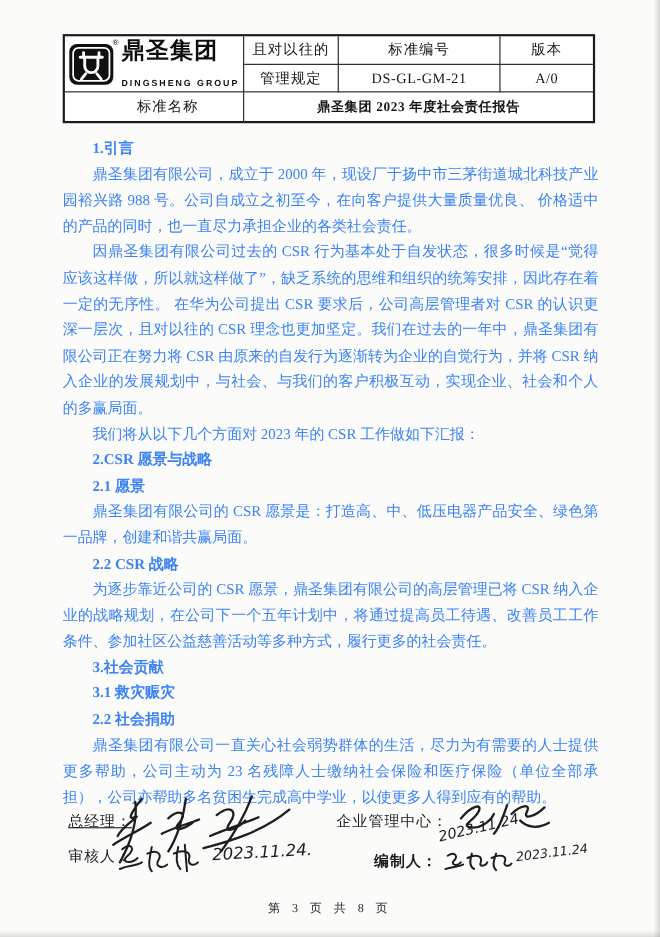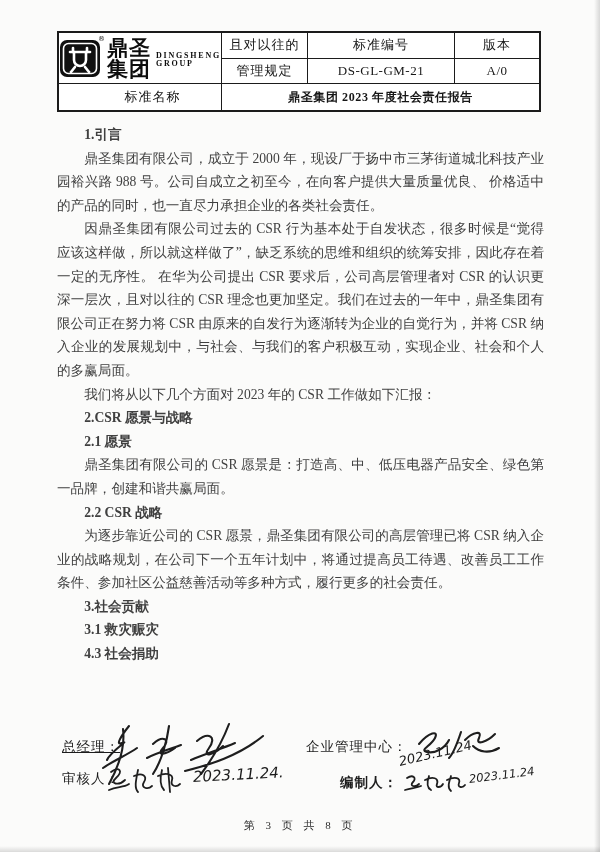--- a/index.html
+++ b/index.html
@@ -36,31 +36,31 @@
   .cell-cat-v{grid-area:2/2/3/3;font-family:Liberation Serif, serif;}
   .cell-num-v{grid-area:2/3/3/4;letter-spacing:0.5px;}
   .cell-ver-v{grid-area:2/4/3/5;letter-spacing:0.5px;}
   .cell-name-l{grid-area:3/1/4/2;padding-left:25px;}
   .cell-name-v{grid-area:3/2/4/5;font-weight:bold;font-size:12px;letter-spacing:0.6px;}
 
   .logo-wrap{display:flex;align-items:center;gap:6px;position:relative;}
   .logo-icon{position:relative;width:42px;height:39px;flex:0 0 auto;}
   .logo-reg{position:absolute;top:-4px;right:-5px;font-size:7px;color:#111;
     font-family:"DejaVu Sans",sans-serif;}
-  .logo-text{display:flex;flex-direction:row;align-items:flex-start;line-height:1;}
+  .logo-text{display:flex;flex-direction:column;align-items:flex-start;line-height:1;}
   .logo-cn{font-family:"Liberation Sans","DejaVu Sans",sans-serif;font-weight:900;
     font-size:21px;letter-spacing:1px;color:#0d0d0d;}
-  .logo-en{font-family:Liberation Serif, serif;font-weight:bold;
+  .logo-en{font-family:Liberation Sans, sans-serif;font-weight:bold;
     font-size:8px;letter-spacing:1.8px;color:#0d0d0d;margin-top:15px;}
 
   
   .doc-body{
     position:absolute;left:57px;top:123px;width:487px;
     font-size:13.6px;line-height:23.6px;text-align:justify;
-    color:#404040;
+    color:#3b82f6;
   }
   .doc-body p{margin:0;text-indent:2em;}
   .doc-body p.heading{font-weight:bold;}
 
   
   .sig-area{position:absolute;left:57px;top:722px;width:487px;height:92px;font-size:13.5px;}
   .sig-label{position:absolute;white-space:nowrap;color:#1c1c1c;letter-spacing:1px;}
   .sig-svg{position:absolute;}
   .sig-svg path{fill:none;stroke:#1e1e1e;stroke-width:2.1;stroke-linecap:round;stroke-linejoin:round;}
   .sig-svg.thin path{stroke-width:1.8;}
@@ -115,21 +115,22 @@
       <p class="para">鼎圣集团有限公司，成立于 2000 年，现设厂于扬中市三茅街道城北科技产业园裕兴路 988 号。公司自成立之初至今，在向客户提供大量质量优良、 价格适中的产品的同时，也一直尽力承担企业的各类社会责任。</p>
       <p class="para">因鼎圣集团有限公司过去的 CSR 行为基本处于自发状态，很多时候是“觉得应该这样做，所以就这样做了”，缺乏系统的思维和组织的统筹安排，因此存在着一定的无序性。 在华为公司提出 CSR 要求后，公司高层管理者对 CSR 的认识更深一层次，且对以往的 CSR 理念也更加坚定。我们在过去的一年中，鼎圣集团有限公司正在努力将 CSR 由原来的自发行为逐渐转为企业的自觉行为，并将 CSR 纳入企业的发展规划中，与社会、与我们的客户积极互动，实现企业、社会和个人的多赢局面。</p>
       <p class="para">我们将从以下几个方面对 2023 年的 CSR 工作做如下汇报：</p>
       <p class="heading">2.CSR 愿景与战略</p>
       <p class="heading">2.1 愿景</p>
       <p class="para">鼎圣集团有限公司的 CSR 愿景是：打造高、中、低压电器产品安全、绿色第一品牌，创建和谐共赢局面。</p>
       <p class="heading">2.2 CSR 战略</p>
       <p class="para">为逐步靠近公司的 CSR 愿景，鼎圣集团有限公司的高层管理已将 CSR 纳入企业的战略规划，在公司下一个五年计划中，将通过提高员工待遇、改善员工工作条件、参加社区公益慈善活动等多种方式，履行更多的社会责任。</p>
       <p class="heading">3.社会贡献</p>
       <p class="heading">3.1 救灾赈灾</p>
-      <p class="heading">4.3 社会捐助</p>
+      <p class="heading">2.2 社会捐助</p>
+      <p class="para">鼎圣集团有限公司一直关心社会弱势群体的生活，尽力为有需要的人士提供更多帮助，公司主动为 23 名残障人士缴纳社会保险和医疗保险（单位全部承担），公司亦帮助多名贫困生完成高中学业，以使更多人得到应有的帮助。</p>
     </div>
 
   <div class="sig-area">
 
     <span class="sig-label" style="left:5px;top:16px;text-decoration:underline;">总经理：</span>
     <svg class="sig-svg" style="left:38px;top:-4px;" width="176" height="70" viewBox="0 0 176 70">
       <path d="M34,8 C26,18 20,28 27,25 C36,21 16,33 12,42 M8,50 C18,43 32,37 42,30 M28,11 C30,27 25,46 14,66"></path>
       <path d="M58,26 C68,17 76,21 68,30 C60,39 72,36 80,30 M52,40 C64,34 76,31 86,27 M74,8 C72,24 66,44 58,56"></path>
       <path d="M102,23 C114,13 122,19 114,30 C106,41 120,36 128,28 M96,42 C110,36 126,31 140,25 M134,6 C128,22 118,40 106,56 M90,53 C114,47 144,38 168,18"></path>
     </svg>

